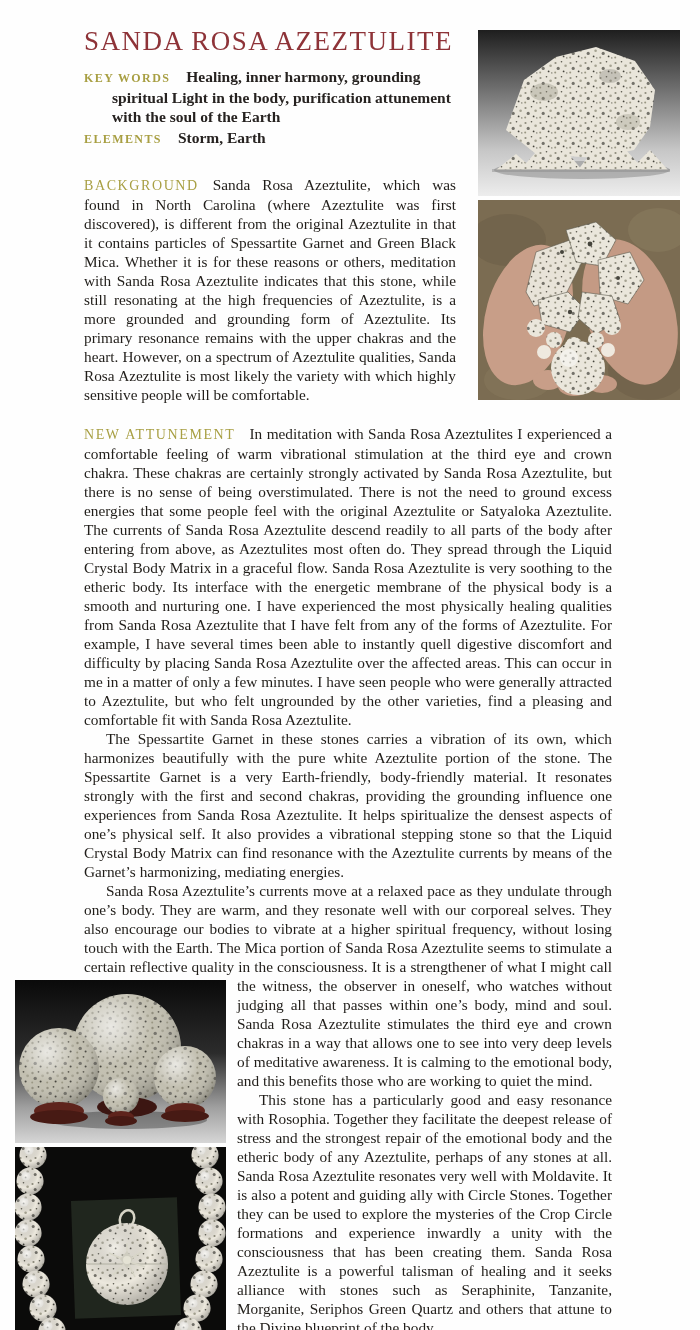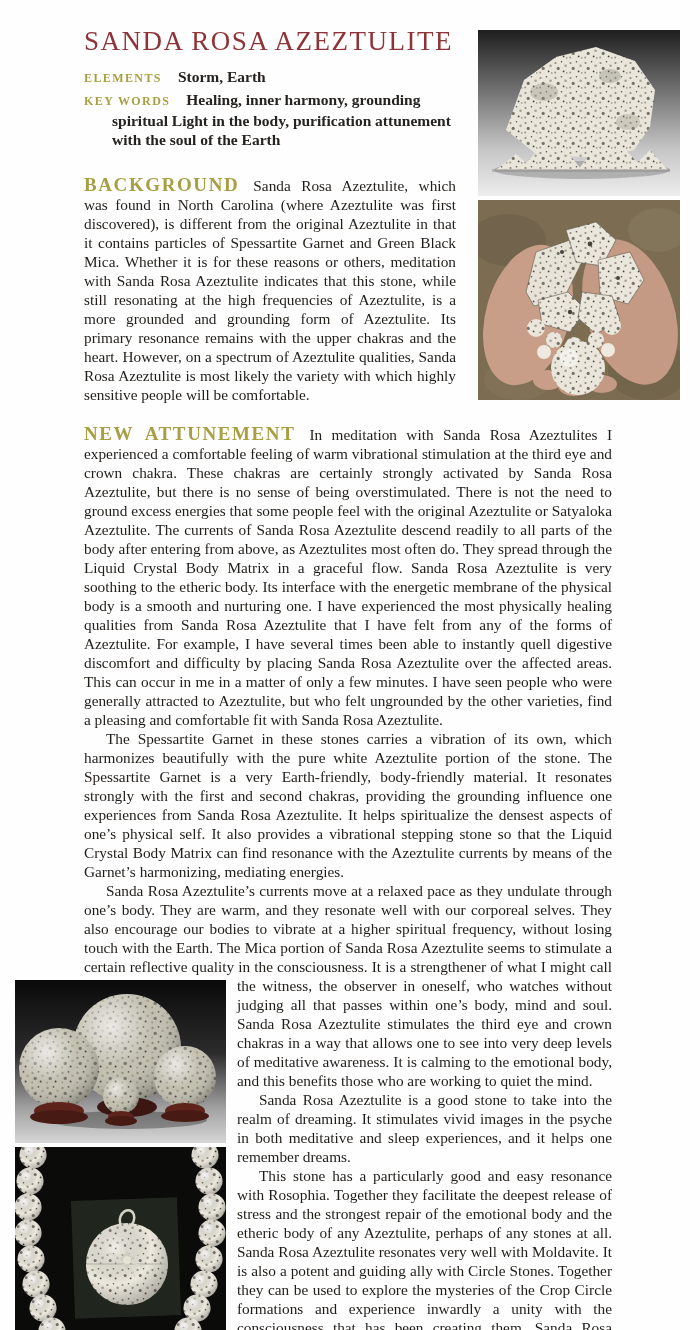--- a/index.html
+++ b/index.html
@@ -34,22 +34,22 @@
     font-size:12px;font-weight:bold;letter-spacing:1.4px;
     color:#a89f43;margin-right:16px;
   }
   
   .body-text{font-size:15.3px;line-height:19px;text-align:justify;hyphens:auto;}
   .para{margin:0;}
   .para.indent{text-indent:22px;}
   .sect-gap{height:20px;}
   .lead-gap{height:24px;}
   .sect-head{
-    font-weight:bold;color:#a89f43;letter-spacing:1.6px;
-    font-size:19px;margin-right:14px;white-space:nowrap;
+    font-weight:normal;color:#a89f43;letter-spacing:1.6px;
+    font-size:14px;margin-right:14px;white-space:nowrap;
   }
 </style>
 </head>
 <body>
 
 <div class="page">
 
   <div class="photos-right">
     <span class="photo">
       <svg viewBox="0 0 202 166" width="202" height="166">
@@ -125,24 +125,24 @@
           <circle cx="112" cy="44" r="2.4" fill="#45443c"></circle>
         <circle cx="140" cy="78" r="2" fill="#45443c"></circle>
           <circle cx="92" cy="112" r="2.2" fill="#45443c"></circle>
       </svg>
     </span>
   </div>
 
   <h1 class="title">SANDA ROSA AZEZTULITE</h1>
 
   <div class="prop">
+    <span class="prop-label">KEY WORDS</span><span>Healing, inner harmony, grounding spiritual Light in the body, purification attunement with the soul of the Earth</span>
+  </div>
+  <div class="prop">
     <span class="prop-label">ELEMENTS</span><span>Storm, Earth</span>
-  </div>
-  <div class="prop">
-    <span class="prop-label">KEY WORDS</span><span>Healing, inner harmony, grounding spiritual Light in the body, purification attunement with the soul of the Earth</span>
   </div>
 
   <div class="lead-gap"></div>
 
   <div class="body-text">
 
     <div class="para">
       <span class="sect-head">BACKGROUND</span><span>Sanda Rosa Azeztulite, which was found in North Carolina (where Azeztulite was first discovered), is different from the original Azeztulite in that it contains particles of Spessartite Garnet and Green Black Mica. Whether it is for these reasons or others, meditation with Sanda Rosa Azeztulite indicates that this stone, while still resonating at the high frequencies of Azeztulite, is a more grounded and grounding form of Azeztulite. Its primary resonance remains with the upper chakras and the heart. However, on a spectrum of Azeztulite qualities, Sanda Rosa Azeztulite is most likely the variety with which highly sensitive people will be comfortable.</span>
     </div>
 
@@ -265,22 +265,19 @@
               <use href="#n-bd" x="173" y="184"></use>
               <use href="#n-bd" x="162" y="204"></use>
           <use href="#n-bd" x="149" y="222"></use>
               <use href="#n-bd" x="134" y="237"></use>
               <use href="#n-bd" x="122" y="249"></use>
         </svg>
       </span>
         </span><span>who watches without judging all that passes within one’s body, mind and soul. Sanda Rosa Azeztulite stimulates the third eye and crown chakras in a way that allows one to see into very deep levels of meditative awareness. It is calming to the emotional body, and this benefits those who are working to quiet the mind.</span>
     </div>
 
-    <div class="para indent">
-      <span>Sanda Rosa Azeztulite is a good stone to take into the realm of dreaming. It stimulates vivid images in the psyche in both meditative and sleep experiences, and it helps one remember dreams.</span>
-    </div>
 
     <div class="para indent">
       <span>This stone has a particularly good and easy resonance with Rosophia. Together they facilitate the deepest release of stress and the strongest repair of the emotional body and the etheric body of any Azeztulite, perhaps of any stones at all. Sanda Rosa Azeztulite resonates very well with Moldavite. It is also a potent and guiding ally with Circle Stones. Together they can be used to explore the mysteries of the Crop Circle formations and experience inwardly a unity with the consciousness that has been creating them. Sanda Rosa Azeztulite is a powerful talisman of healing and it seeks alliance with stones such as Seraphinite, Tanzanite, Morganite, Seriphos Green Quartz and others that attune to the Divine blueprint of the body.</span>
     </div>
 
   </div>
 </div>
 
 </body></html>

